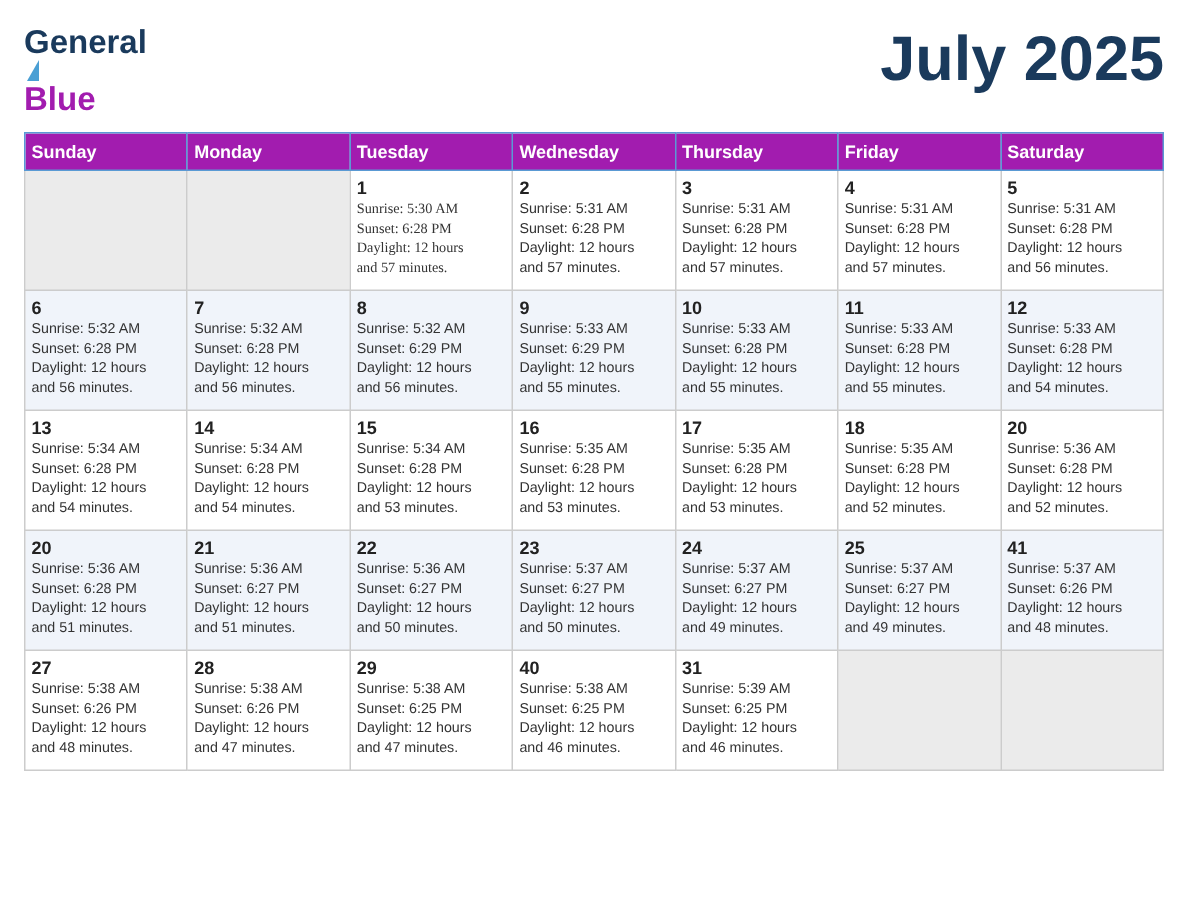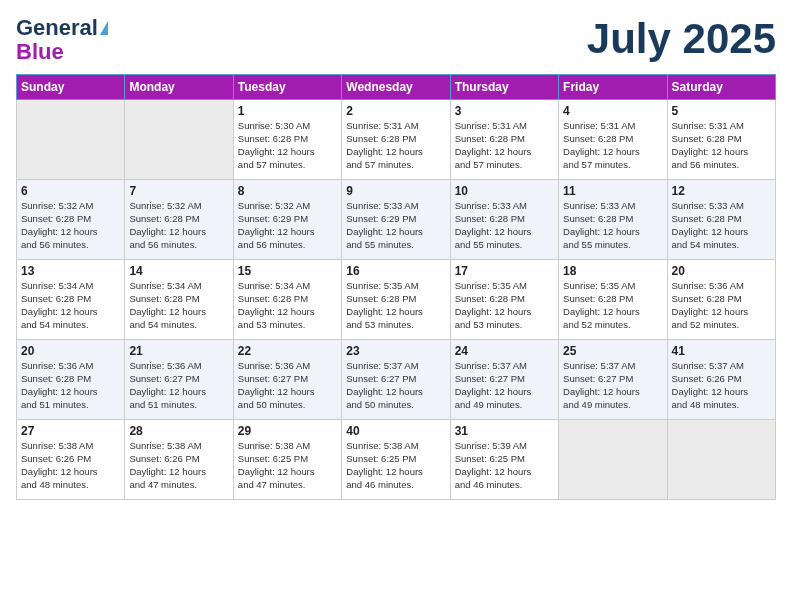--- a/index.html
+++ b/index.html
@@ -95,21 +95,21 @@
     }
     .empty-cell {
       background: #ebebeb !important;
     }
   </style>
 </head>
 <body>
 
 <div class="header">
   <div class="logo">
-    <div style="display:flex;align-items:center;">
+    <div style="display:flex;flex-direction:column;">
       <span class="logo-text">General</span>
       <span class="logo-triangle"></span>
     </div>
     <span class="logo-text" style="color:#a21caf;font-size:22px;">Blue</span>
   </div>
   <div class="title-block">
     <div class="month-title">July 2025</div>
   </div>
 </div>
 
@@ -124,21 +124,21 @@
         <th>Friday</th>
         <th>Saturday</th>
       </tr>
   </thead>
   <tbody id="calendar-body">
   <tr>
         <td class="empty-cell"></td>
         <td class="empty-cell"></td>
         <td>
           <span class="day-num">1</span>
-          <div class="cell-info" style="white-space: pre-line;">Sunrise: 5:30 AM
+          <div class="cell-info" style="white-space: pre-line; font-family: Liberation Serif, serif;">Sunrise: 5:30 AM
 Sunset: 6:28 PM
 Daylight: 12 hours
 and 57 minutes.</div>
         </td>
         <td>
           <span class="day-num">2</span>
           <div class="cell-info" style="white-space: pre-line;">Sunrise: 5:31 AM
 Sunset: 6:28 PM
 Daylight: 12 hours
 and 57 minutes.</div>

